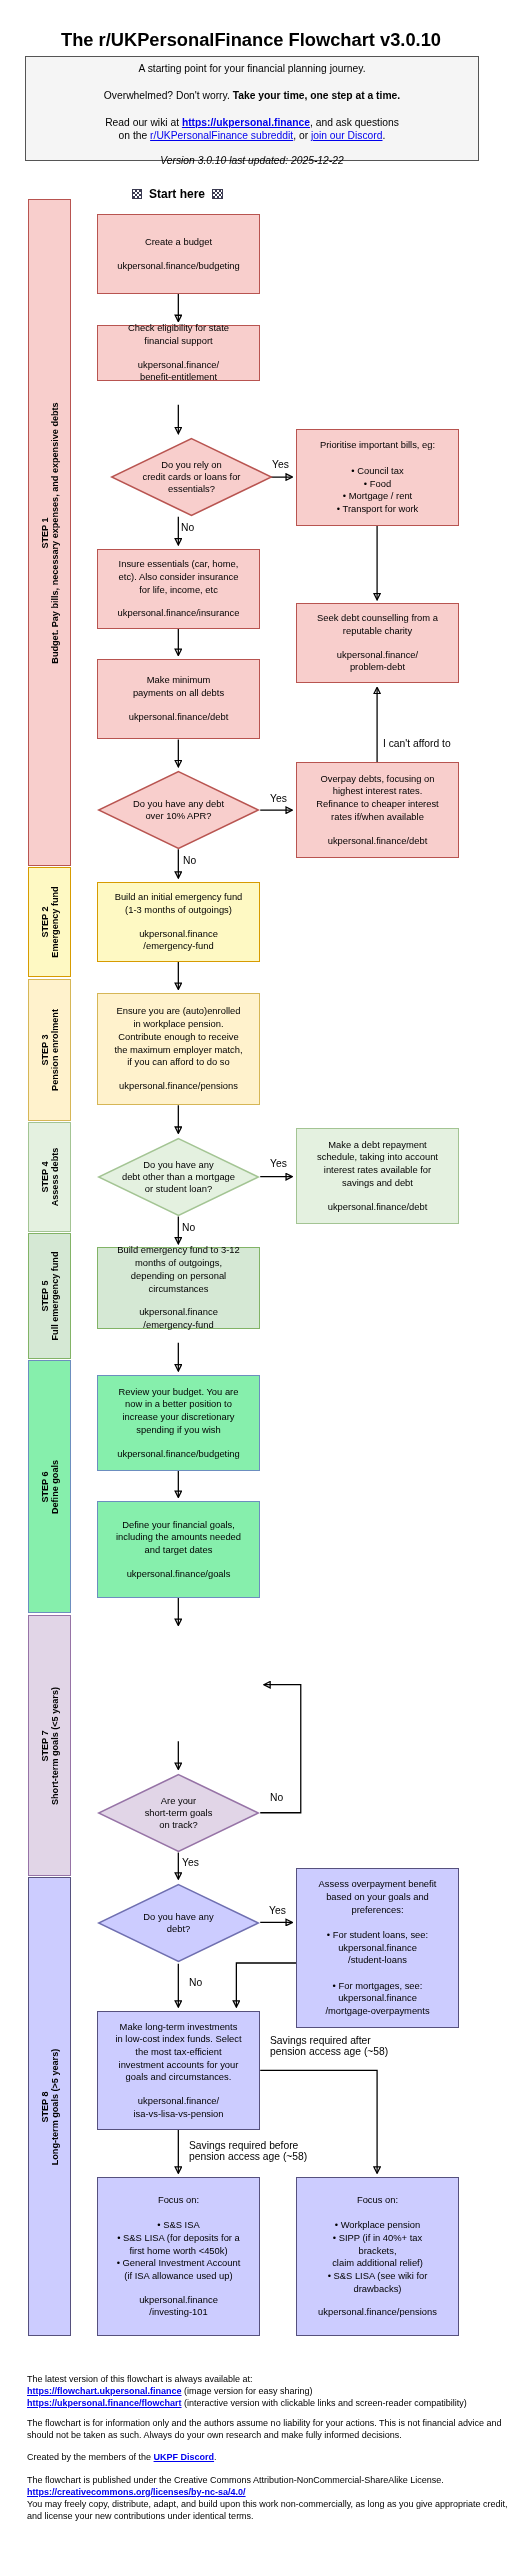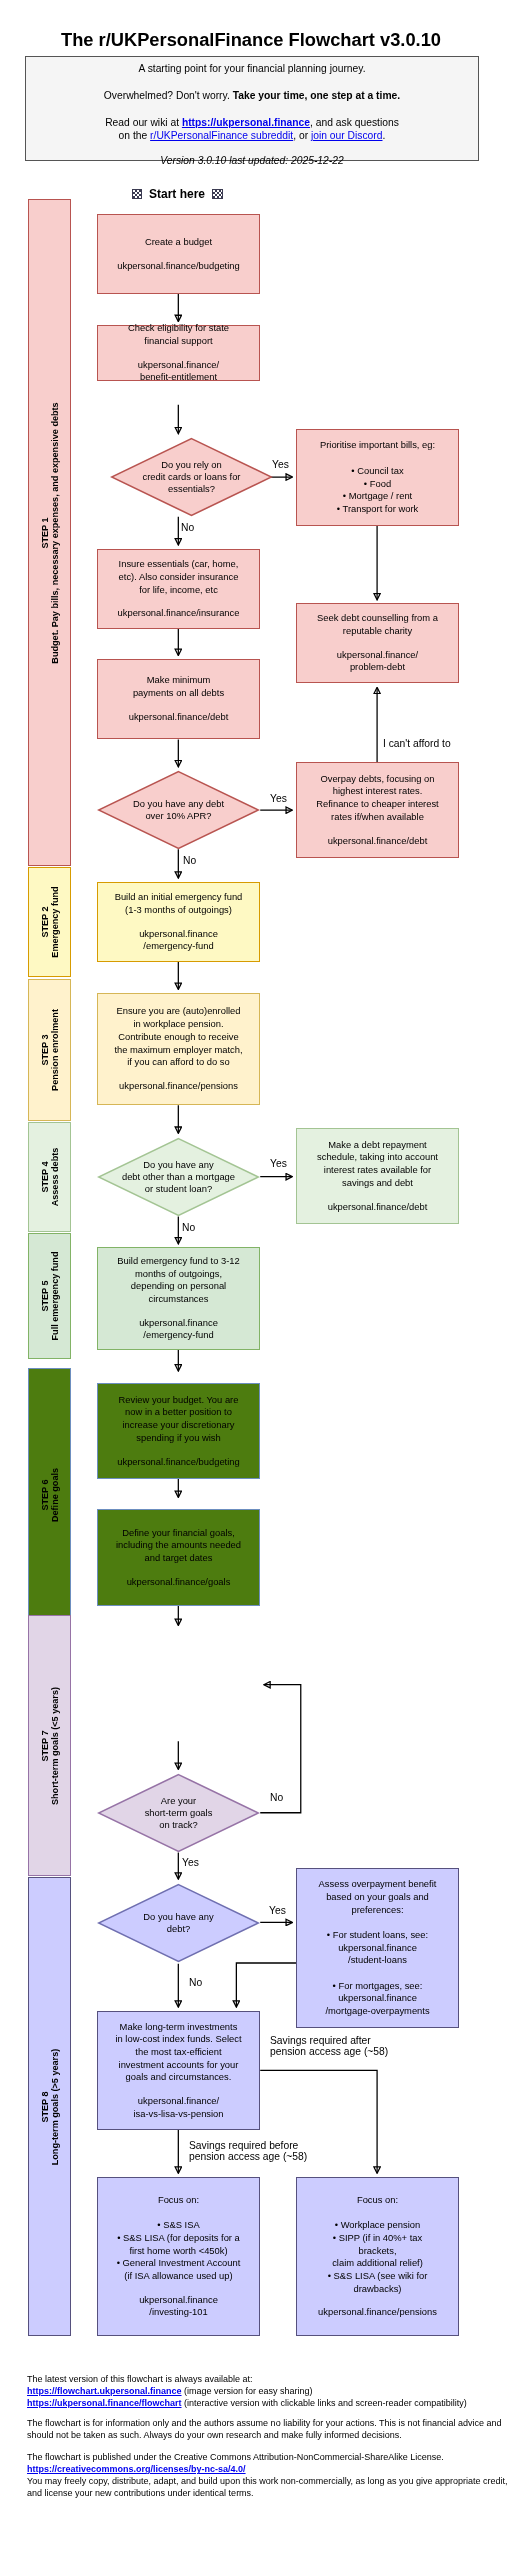--- a/index.html
+++ b/index.html
@@ -35,21 +35,21 @@
   .dnode{position:absolute;display:flex;align-items:center;justify-content:center;text-align:center;
     font-size:9.4px;line-height:12px;z-index:2;}
   .dnode svg{position:absolute;inset:0;width:100%;height:100%;}
   .dnode .ntext{position:relative;}
 
   .c-red{background:#f8cecc;border-color:#b85450;}
   .c-orange{background:#fef9c3;border-color:#d79b00;}
   .c-yellow{background:#fff2cc;border-color:#d6b656;}
   .c-greenl{background:#e4f1e0;border-color:#a3c493;}
   .c-green{background:#d5e8d4;border-color:#82b366;}
-  .c-blue{background:#4d7c0f;border-color:#6c8ebf;margin-top:8px;}
+  .c-blue{background:#86efac;border-color:#6c8ebf;}
   .c-purple{background:#e1d5e7;border-color:#9673a6;}
   .c-peri{background:#ccccff;border-color:#56517e;}
 
   .p-red{fill:#f8cecc;stroke:#b85450;stroke-width:2;}
   .p-greenl{fill:#e4f1e0;stroke:#a3c493;stroke-width:2;}
   .p-purple{fill:#e1d5e7;stroke:#9673a6;stroke-width:2;}
   .p-peri{fill:#ccccff;stroke:#6f6fb0;stroke-width:2;}
 
   #arrows{position:absolute;left:0;top:0;z-index:1;pointer-events:none;}
   #arrows path{stroke:#000;stroke-width:1.6;fill:none;marker-end:url(#ah);}
@@ -260,21 +260,21 @@
 or student loan?</div>
   </div>
   <div class="node c-greenl" style="left:296px;top:1128px;width:163px;height:96px;">
     <div class="ntext">Make a debt repayment
 schedule, taking into account
 interest rates available for
 savings and debt</div>
     <div class="nlink">ukpersonal.finance/debt</div>
   </div>
 
-  <div class="node c-green" style="left:97px;top:1247px;width:163px;height:103px;">
+  <div class="node c-green" style="left:97px;top:1247px;width:163px;height:82px;">
     <div class="ntext">Build emergency fund to 3-12
 months of outgoings,
 depending on personal
 circumstances</div>
     <div class="nlink">ukpersonal.finance
 /emergency-fund</div>
   </div>
 
   <div class="node c-blue" style="left:97px;top:1375px;width:163px;height:96px;">
     <div class="ntext">Review your budget. You are
@@ -351,20 +351,23 @@
   </div>
 
   <div class="footer">
     <p style="margin-bottom:8px;">
       <span>The latest version of this flowchart is always available at:</span><br>
       <span class="lk lkb">https://flowchart.ukpersonal.finance</span><span> (image version for easy sharing)</span><br>
       <span class="lk lkb">https://ukpersonal.finance/flowchart</span><span> (interactive version with clickable links and screen-reader compatibility)</span>
     </p>
     <p>The flowchart is for information only and the authors assume no liability for your actions. This is not financial advice and should not be taken as such. Always do your own research and make fully informed decisions.</p>
     <p>
+      <span>Created by the members of the </span><span class="lk lkb">UKPF Discord</span><span>.</span>
+    </p>
+    <p>
       <span>The flowchart is published under the Creative Commons Attribution-NonCommercial-ShareAlike License.</span><br>
       <span class="lk lkb">https://creativecommons.org/licenses/by-nc-sa/4.0/</span><br>
       <span>You may freely copy, distribute, adapt, and build upon this work non-commercially, as long as you give appropriate credit, and license your new contributions under identical terms.</span>
     </p>
   </div>
 
 </div>
 
 
 </body></html>

